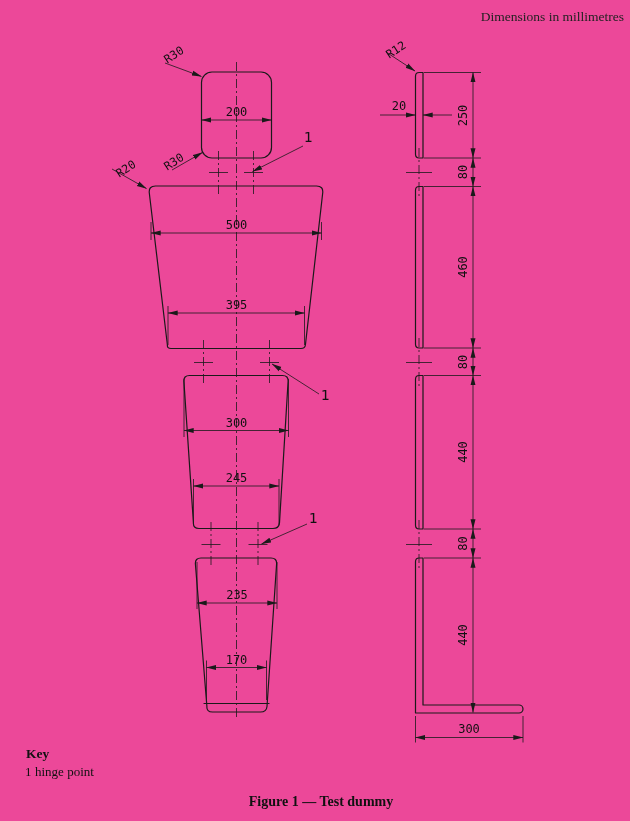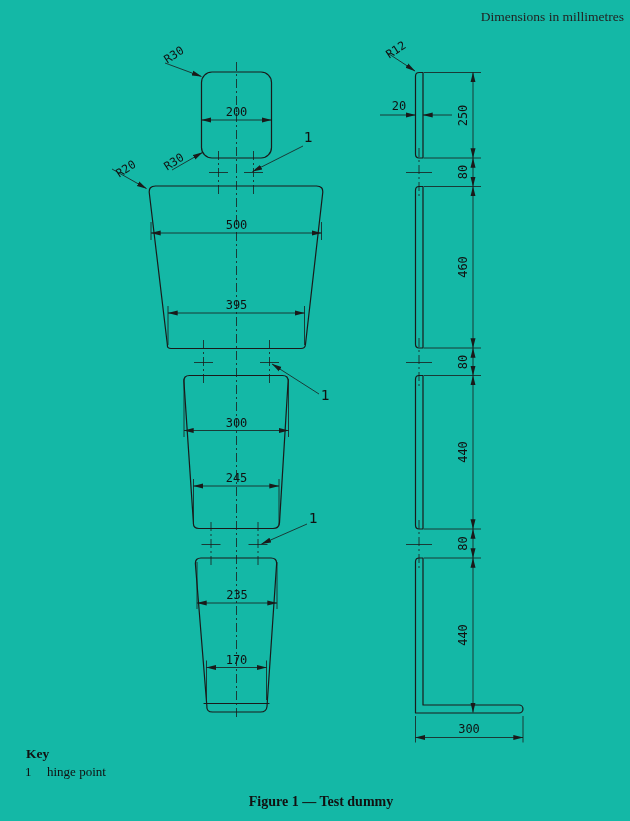--- a/index.html
+++ b/index.html
@@ -1,36 +1,36 @@
 <!DOCTYPE html>
 <html><head>
 <meta charset="utf-8">
 <style>
   html,body{margin:0;padding:0;background:#ffffff;}
   .sheet{
     position:relative;
     width:630px;height:821px;
-    background:#14b8a6;
+    background:#ec4899;
     font-family:"Liberation Serif", serif;
     overflow:hidden;
   }
   .note{
     position:absolute;top:9px;right:6px;
     font-size:13.5px;color:#222;
   }
   .key-title{
     position:absolute;left:26px;top:746px;
     font-size:13.5px;font-weight:bold;color:#111;
   }
   .key-row{
     position:absolute;left:25px;top:764px;
     font-size:13px;color:#111;
   }
   .key-row .ref{display:inline-block;min-width:10px;}
-  .key-row .lbl{margin-left:12px;font-family:Liberation Serif, serif;}
+  .key-row .lbl{font-family:Liberation Serif, serif;}
   .caption{
     position:absolute;left:6px;top:794px;width:630px;
     text-align:center;font-size:14px;font-weight:bold;color:#111;
   }
   svg{position:absolute;left:0;top:0;}
   .shape{fill:none;stroke:#1a1a1a;stroke-width:1.2;stroke-linejoin:round;stroke-linecap:round;}
   .thin{fill:none;stroke:#1a1a1a;stroke-width:0.8;}
   .cl{fill:none;stroke:#1a1a1a;stroke-width:0.8;stroke-dasharray:9 3 2 3;}
   .dimtext{
     font-family:"DejaVu Sans Mono", monospace;

